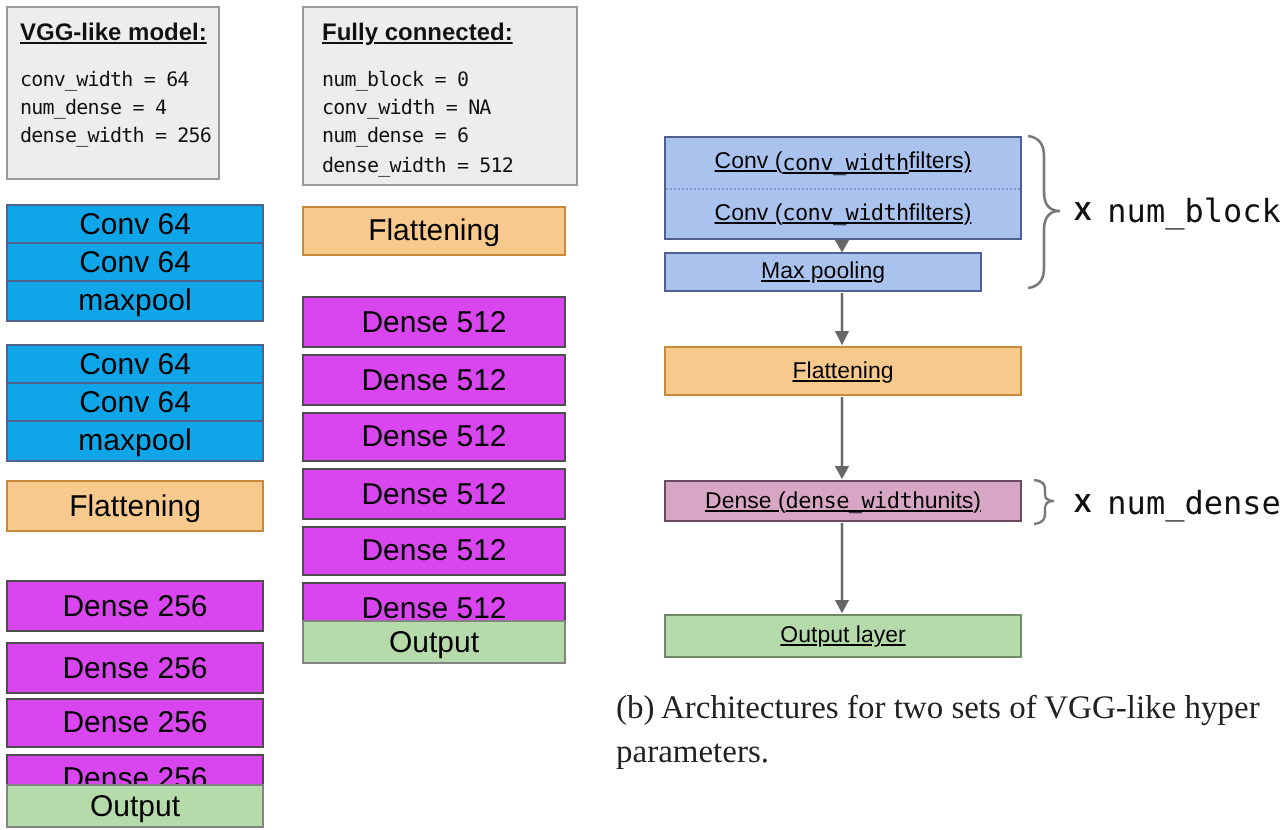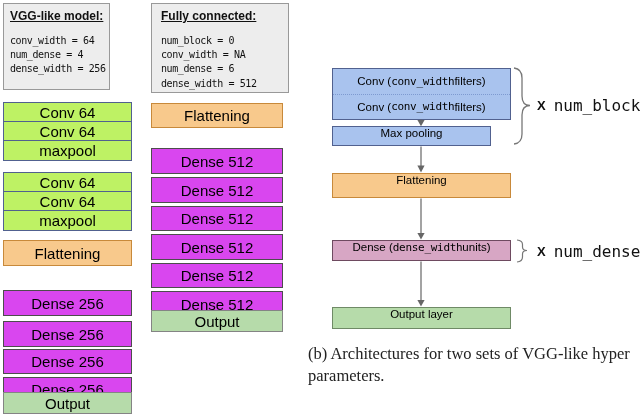--- a/index.html
+++ b/index.html
@@ -19,28 +19,28 @@
   .spec-line{
     font-family:"DejaVu Sans Mono",monospace;font-size:10px;
     letter-spacing:-0.4px;line-height:14.2px;white-space:nowrap;color:#101010;
   }
   
   .box{
     position:absolute;box-sizing:border-box;display:flex;align-items:center;
     justify-content:center;border:1px solid #3f3f3f;font-size:15px;
     white-space:nowrap;color:#000;
   }
-  .c-blue  {background:#bef264;border-color:#51618f;}
+  .c-blue  {background:#0ea5e9;border-color:#51618f;}
   .c-orange{background:#f8c98c;border-color:#c8893a;}
   .c-pink  {background:#d946ef;border-color:#4d4d4d;margin-top:16px;}
   .c-green {background:#b6dbaa;border-color:#848484;}
   
   .dbox{
-    position:absolute;box-sizing:border-box;display:flex;align-items:flex-start;
-    justify-content:center;font-size:11.5px;white-space:nowrap;color:#000;
+    position:absolute;box-sizing:border-box;display:flex;align-items:center;
+    justify-content:center;font-size:11.5px;white-space:nowrap;color:#000;text-decoration:underline;
   }
   .d-blue  {background:#a9c3ee;border:1px solid #51618f;}
   .d-orange{background:#f8c98c;border:1px solid #c8893a;}
   .d-pink  {background:#d7a6c4;border:1px solid #6e4a60;}
   .d-green {background:#b6dbaa;border:1px solid #6f8a66;}
   .mono-inline{font-family:"DejaVu Sans Mono",monospace;font-size:11px;letter-spacing:-0.3px;}
   .convbox{flex-direction:column;justify-content:space-around;}
   .conv-divider{width:100%;border-top:1px dotted #7e9ad0;}
   .conv-half{height:25px;display:flex;align-items:center;justify-content:center;width:100%;}
   

